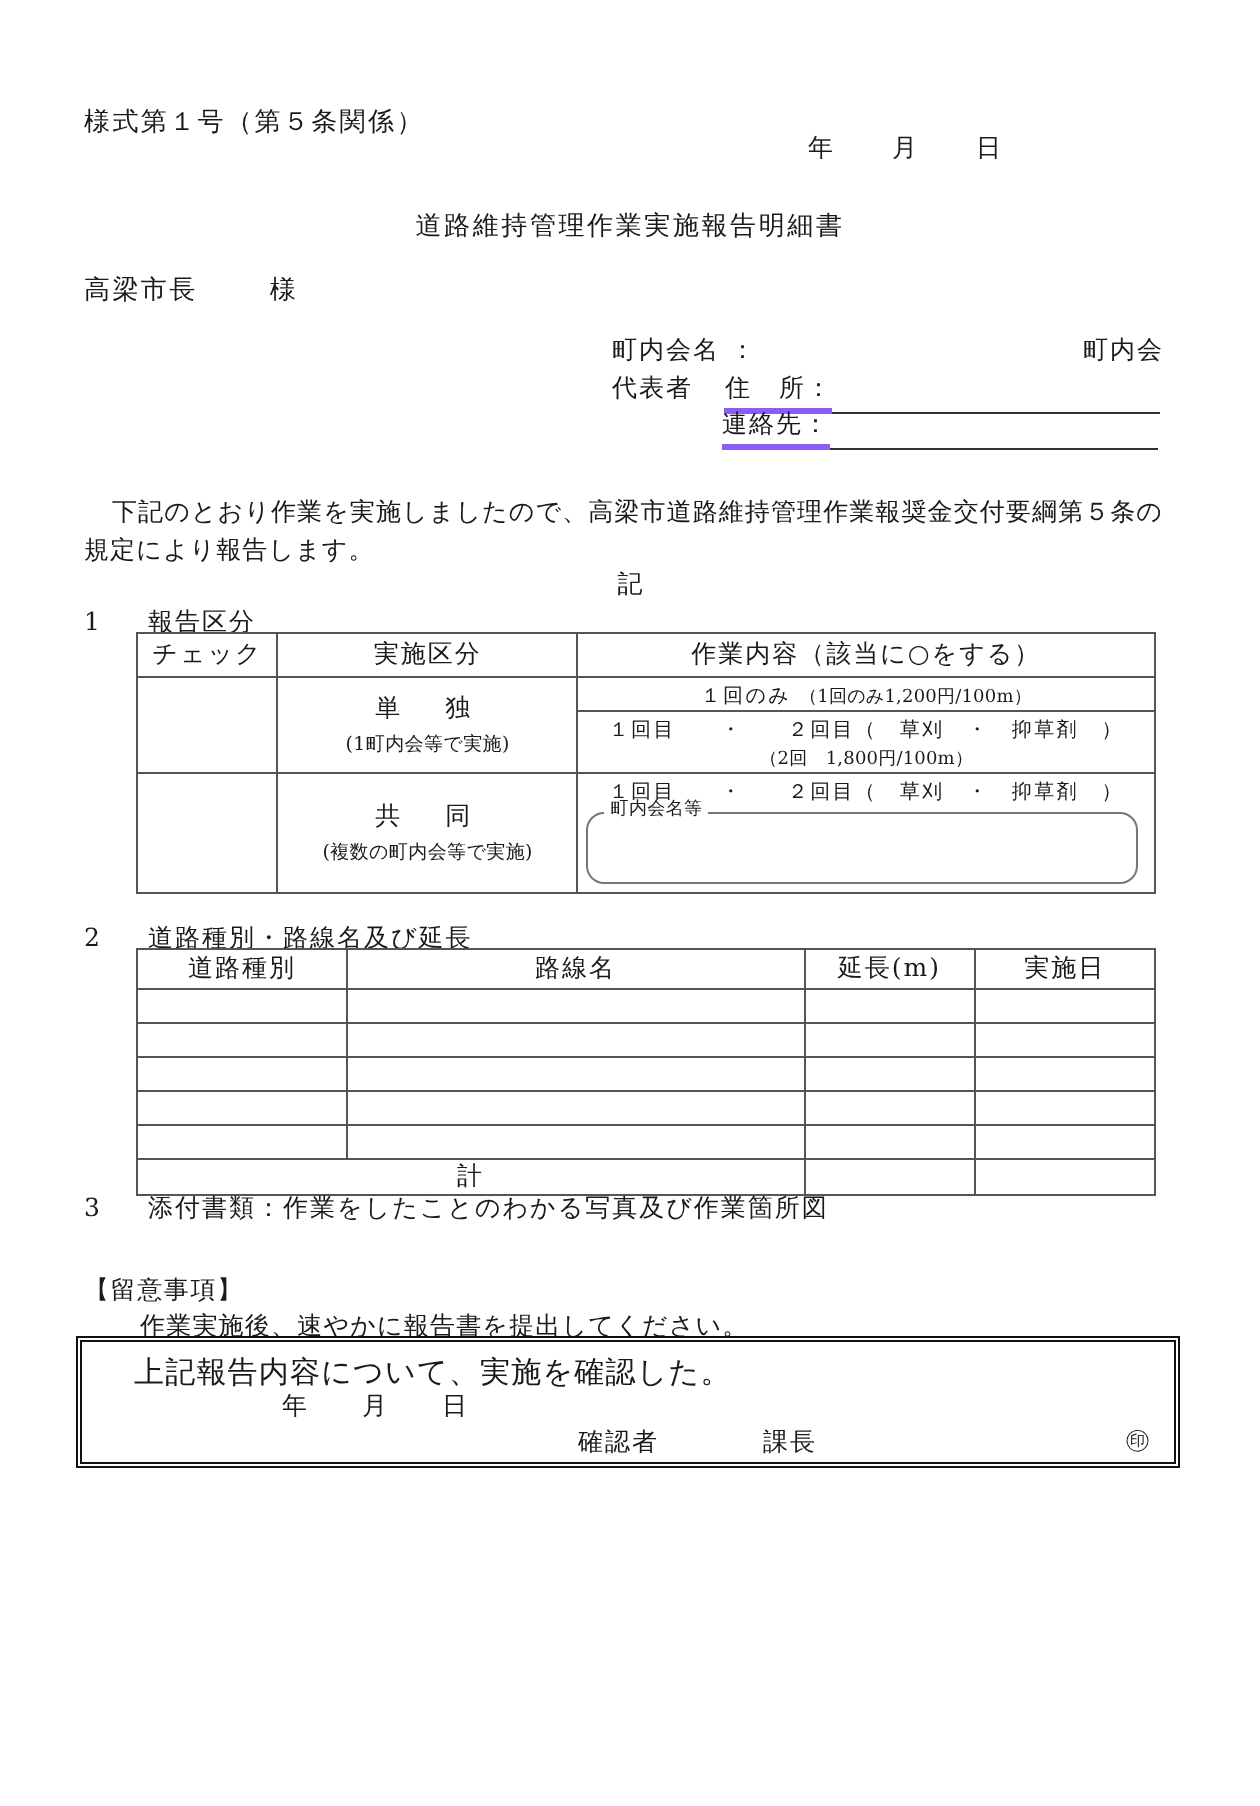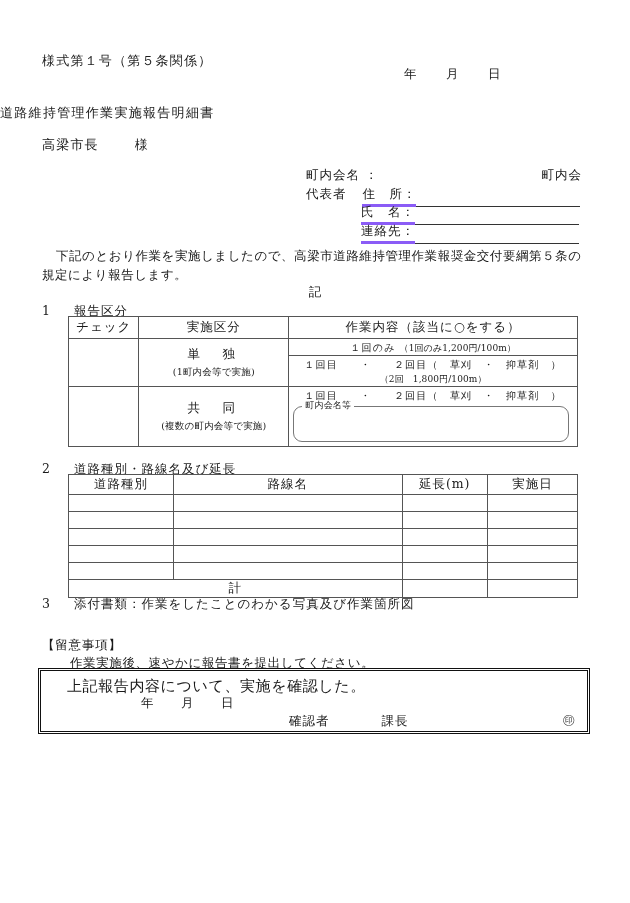--- a/index.html
+++ b/index.html
@@ -25,21 +25,21 @@
   }
 
   
   .abs { position: absolute; white-space: nowrap; }
   .jp  { font-family: "DejaVu Serif", "Liberation Serif", serif; }
 
   
   #form-no        { left: 42px;  top: 52px;  font-size: 13px; letter-spacing: 1.2px; }
   #date-line      { left: 404px; top: 66px;  font-size: 12.5px; letter-spacing: 1px; }
   #date-line span { display: inline-block; width: 42px; text-align: left; }
-  #doc-title      { left: 0; top: 104px; width: 630px; 
+  #doc-title      { left: 0; top: 104px; width: 630px; text-align: center;
                     font-size: 13px; letter-spacing: 1.3px; white-space: nowrap; }
   #addressee      { left: 42px;  top: 136px; font-size: 13px; letter-spacing: 1.2px; }
   #addressee .gap { display: inline-block; width: 36px; }
 
   
   #rep-block { position: absolute; left: 306px; top: 167px; font-size: 12.5px; }
   .rep-row { position: relative; height: 18.5px; white-space: nowrap; }
   .rep-label { display: inline-block; letter-spacing: 1px; }
   .rep-underline {
     display: inline-block;
@@ -169,24 +169,20 @@
       <span class="rep-label">町内会名 ：</span>
       <span id="chonaikai-right">町内会</span>
     </div>
 
     <div class="rep-row">
       <span class="rep-label">代表者</span>
       <span style="display:inline-block;width:8px;"></span>
       <span class="rep-key">住　所：</span><span class="rep-underline" style="width:164px;"></span>
     </div>
 
-    <div class="rep-row">
-      <span style="display:inline-block;width:51px;"></span>
-      <span class="rep-key">氏　名：</span><span class="rep-underline" style="width:164px;"></span>
-    </div>
 
     <div class="rep-row">
       <span style="display:inline-block;width:51px;"></span>
       <span class="rep-key">連絡先：</span><span class="rep-underline" style="width:164px;"></span>
     </div>
   </div>
 
   <div class="jp" id="body-para">下記のとおり作業を実施しましたので、高梁市道路維持管理作業報奨金交付要綱第５条の規定により報告します。</div>
   <div class="jp" id="ki-mark">記</div>
 

